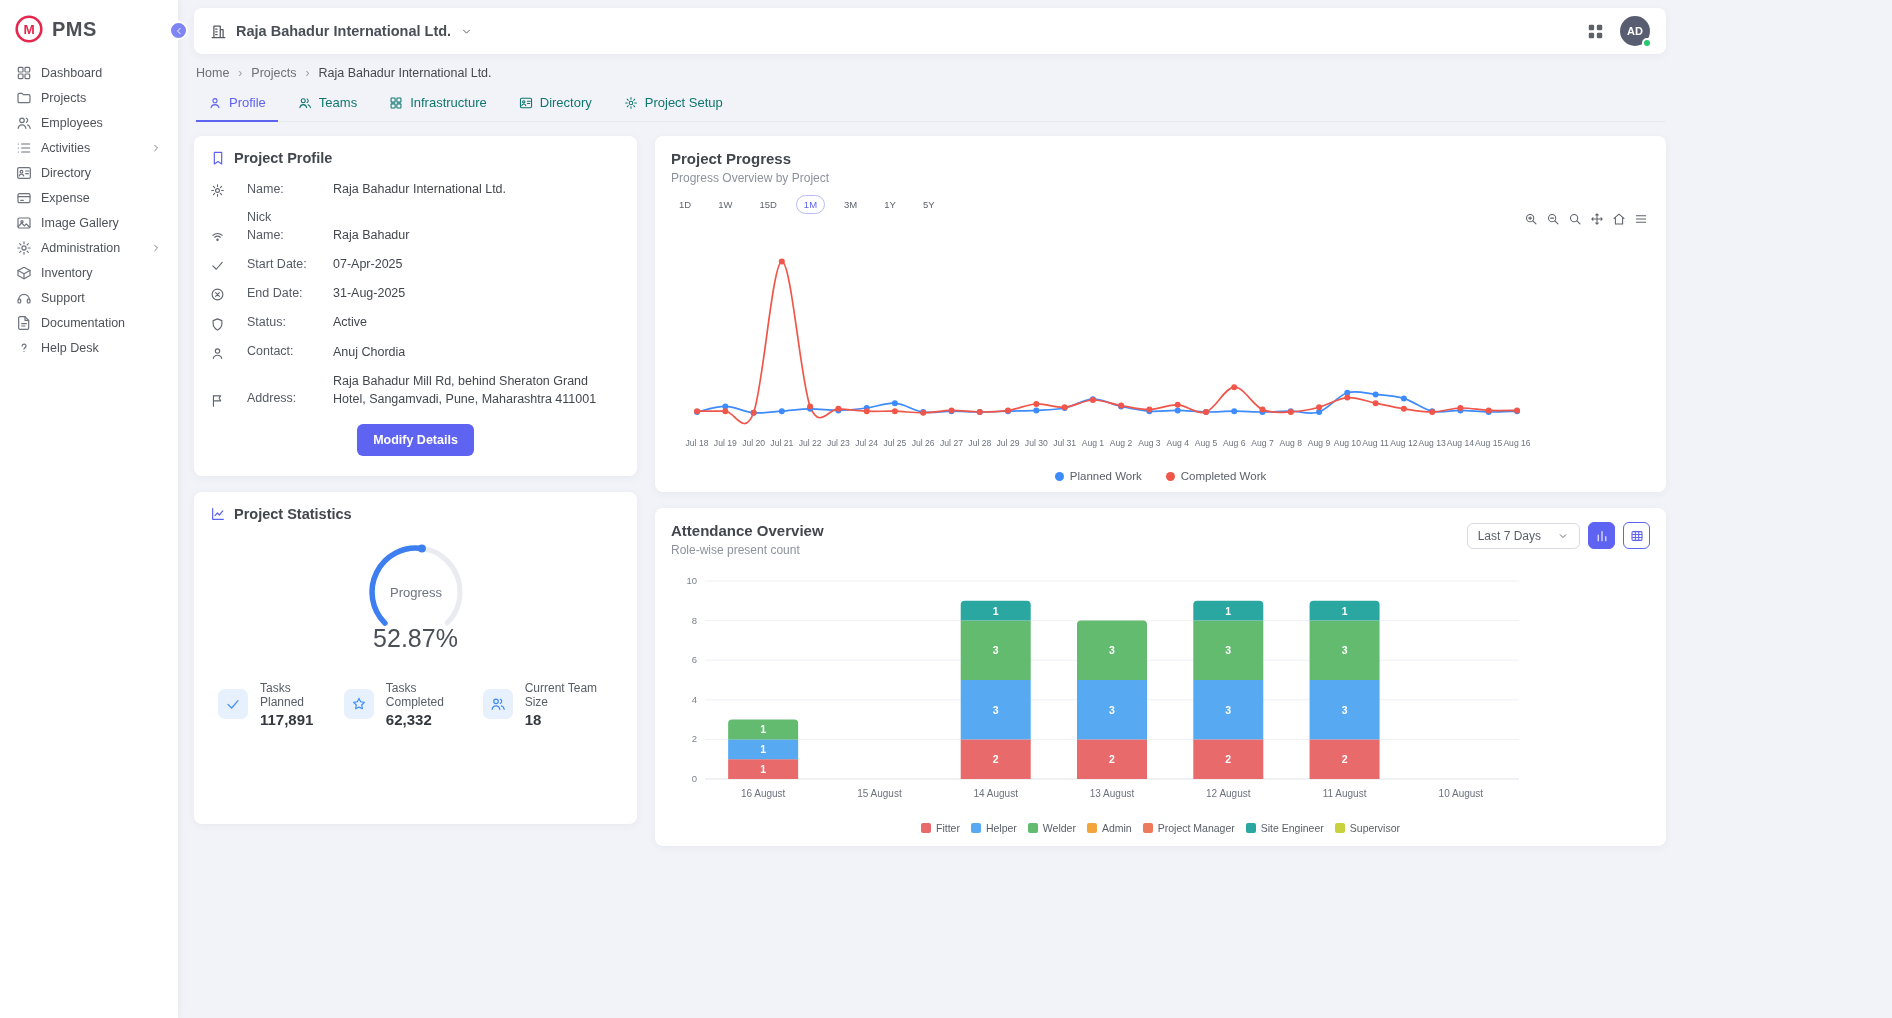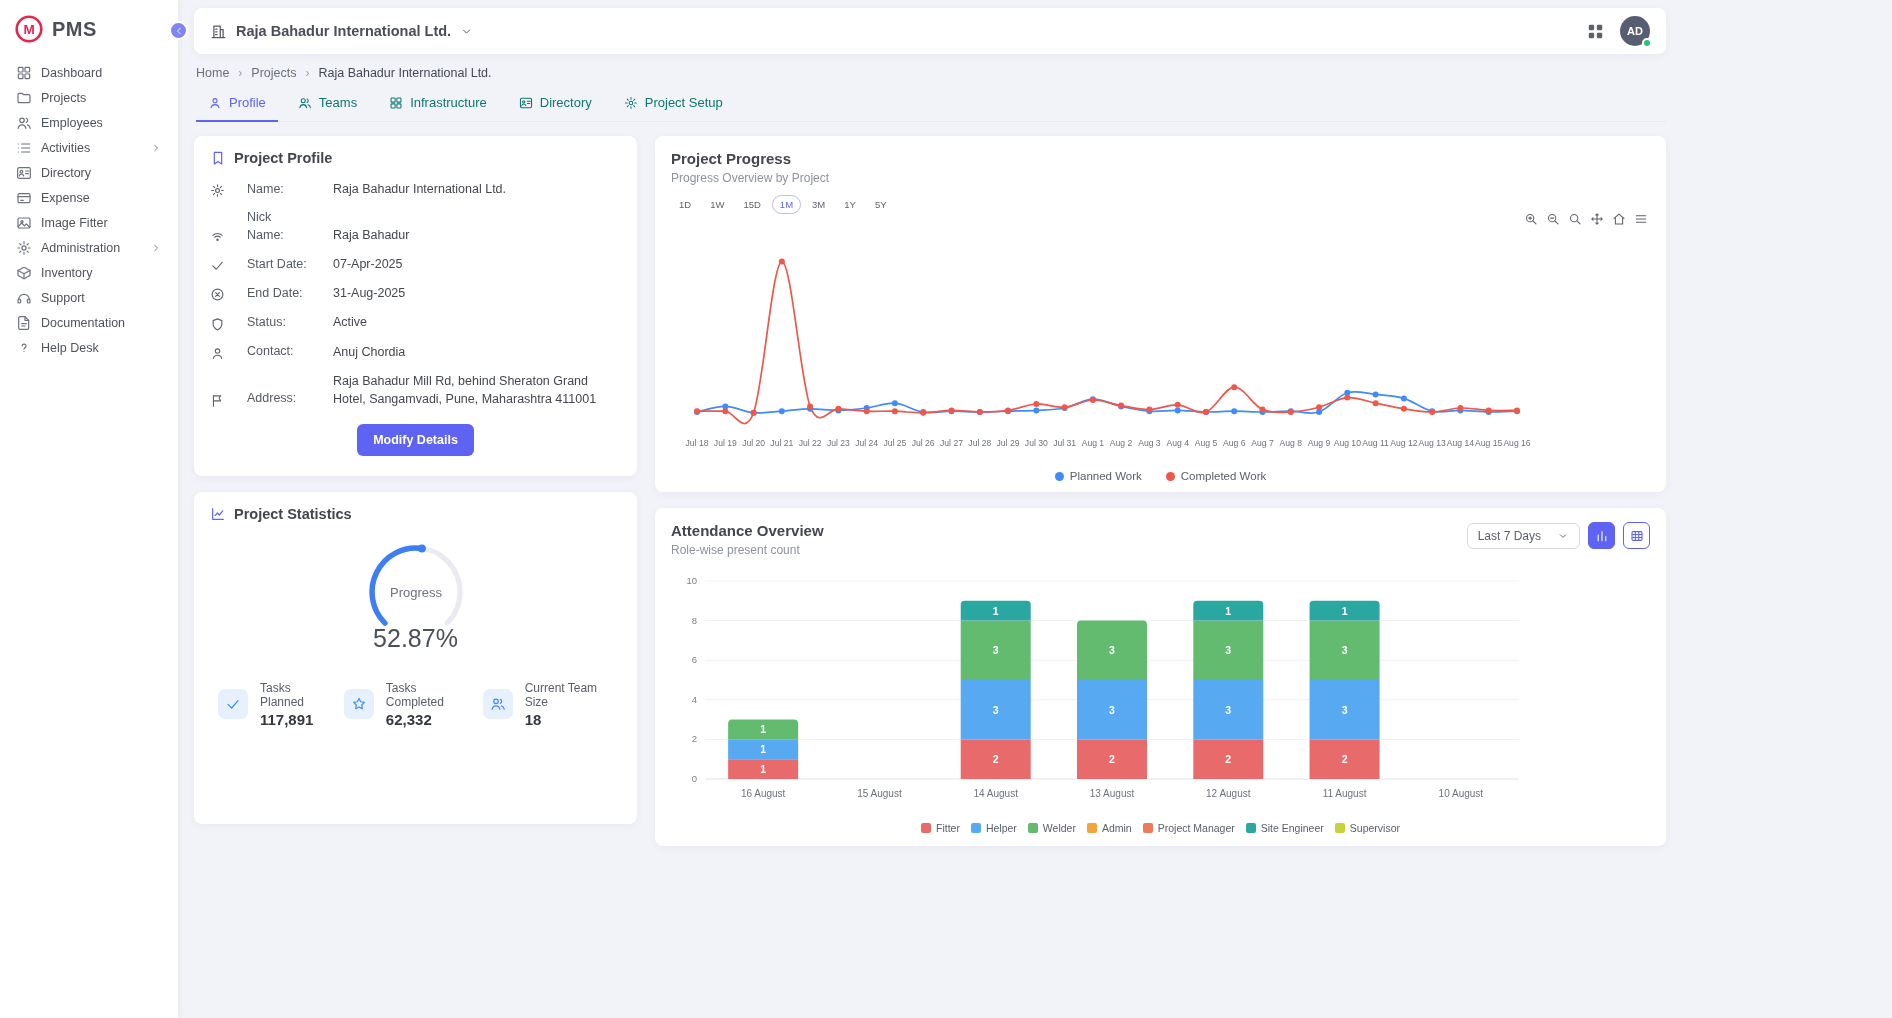--- a/index.html
+++ b/index.html
@@ -47,21 +47,21 @@
   .stats-card{padding:14px 16px;min-height:332px}
   .gauge-wrap{display:flex;flex-direction:column;align-items:center;margin-top:8px}
   .gauge-value{text-align:center;font-size:25px;color:#4a4f58;margin-top:-30px;position:relative}
   .stats-list{margin-top:28px;display:flex;flex-direction:row;gap:15px;padding:0 8px}
   .stat-row{display:flex;align-items:center;gap:12px}
   .stat-ic{width:30px;height:30px;border-radius:7px;background:#e7f0fd;color:#3e8bf4;display:flex;align-items:center;justify-content:center;flex:0 0 auto}
   .stat-label{font-size:12px;color:#585d66}
   .stat-value{font-size:15px;font-weight:700;color:#34383f;margin-top:2px}
   .progress-card{padding:14px 16px 10px;position:relative}
   .chart-sub{font-size:12px;color:#8d929c;margin-top:4px}
-  .pills{display:flex;gap:3px;margin-top:10px;align-items:center}
+  .pills{display:flex;gap:11px;margin-top:10px;align-items:center}
   .pill{font-size:9.5px;color:#5e636d;padding:3px 7px;border:1px solid transparent;border-radius:11px;cursor:pointer}
   .pill.active{color:#5f63f2;border-color:#b9bcf9}
   .chart-toolbar{position:absolute;top:76px;right:18px;display:flex;gap:8px;color:#5d6169}
   .chart-toolbar .icn{cursor:pointer}
   .chart-legend{display:flex;justify-content:center;gap:24px;margin-top:4px}
   .legend-item{display:flex;align-items:center;gap:6px;font-size:11.5px;color:#595e68;cursor:pointer}
   .legend-dot{width:9px;height:9px;border-radius:50%;display:inline-block}
   .legend-sq{width:10px;height:10px;border-radius:2px;display:inline-block}
   .attendance-card{padding:14px 16px 12px}
   .att-head{display:flex;justify-content:space-between;align-items:flex-start}
@@ -156,21 +156,21 @@
           <span class="nav-label">Expense</span>
         </div>
         <div class="nav-item">
           <span class="icn" style="width:16px;height:16px">
             <svg viewBox="0 0 24 24" width="16" height="16" fill="none" stroke="currentColor" stroke-width="1.8" stroke-linecap="round" stroke-linejoin="round">
               <rect x="3" y="4.5" width="18" height="15" rx="2"></rect>
               <circle cx="9" cy="10" r="1.6"></circle>
               <path d="M3.5 17l5-5 4.2 4.2 2.8-2.8 5 5"></path>
             </svg>
           </span>
-          <span class="nav-label">Image Fitter</span>
+          <span class="nav-label">Image Gallery</span>
         </div>
         <div class="nav-item">
           <span class="icn" style="width:16px;height:16px">
             <svg viewBox="0 0 24 24" width="16" height="16" fill="none" stroke="currentColor" stroke-width="1.8" stroke-linecap="round" stroke-linejoin="round">
               <circle cx="12" cy="12" r="3.1"></circle>
               <path d="M12 2.8v2.7M12 18.5v2.7M2.8 12h2.7M18.5 12h2.7M5.5 5.5l1.9 1.9M16.6 16.6l1.9 1.9M18.5 5.5l-1.9 1.9M7.4 16.6l-1.9 1.9"></path>
             </svg>
           </span>
           <span class="nav-label">Administration</span>
           <span class="nav-chev">

